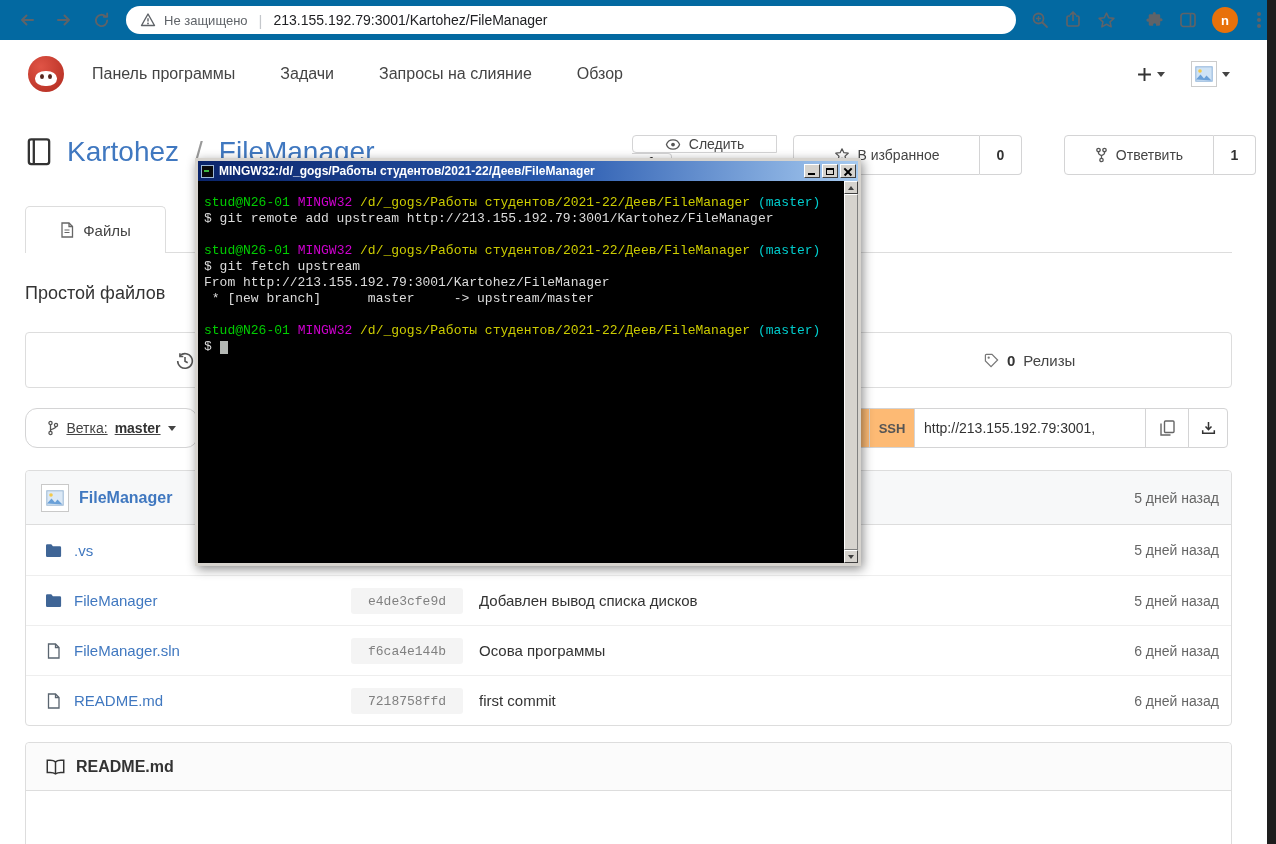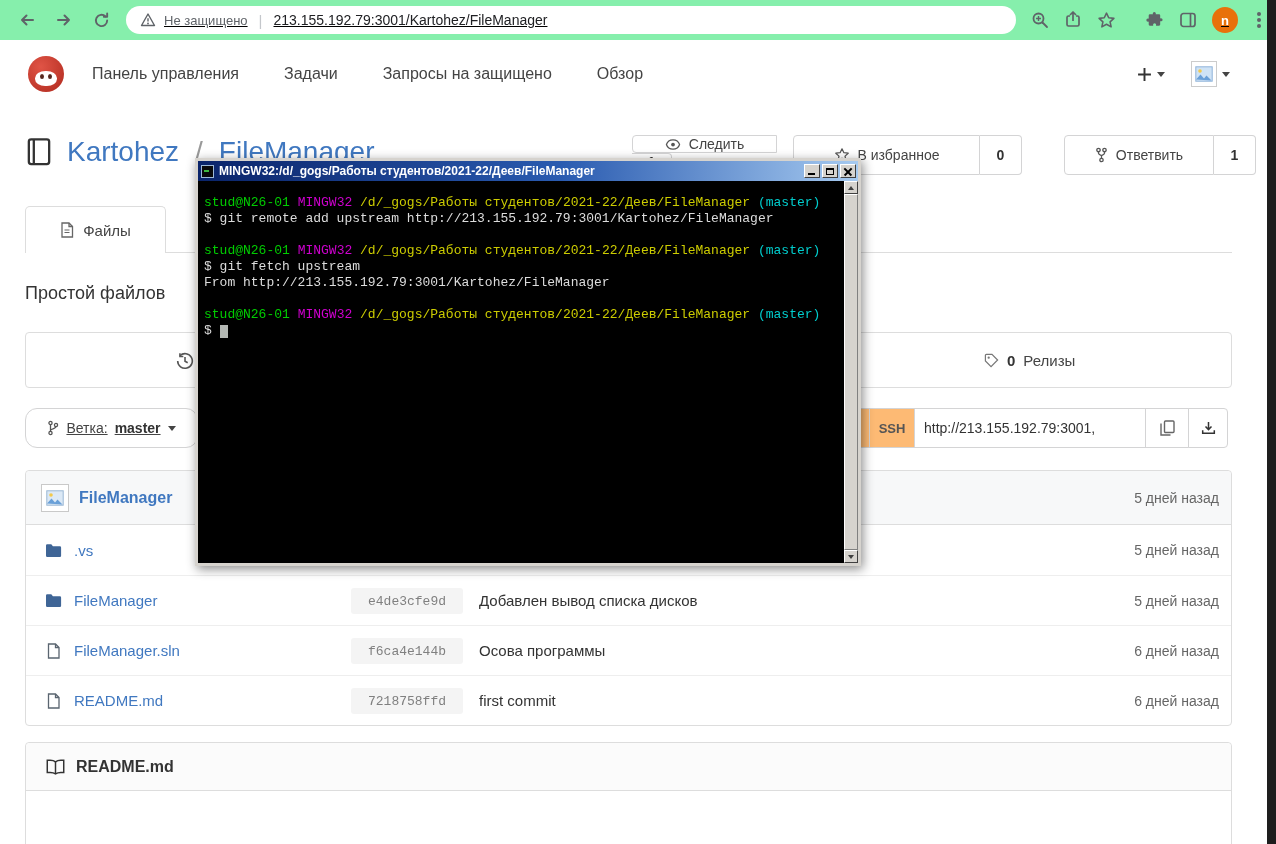--- a/index.html
+++ b/index.html
@@ -1,20 +1,20 @@
 <!DOCTYPE html>
 <html style="--t-user: #00cd00; --t-system: #cd00cd; --t-path: #cdcd00; --t-branch: #00cdcd; --t-text: #dcdcdc; --t-background: #000000; --link: #4078c0;"><head>
 <meta charset="utf-8">
 <style>
   * { box-sizing: border-box; margin: 0; padding: 0; }
   body { font-family: "Liberation Sans", sans-serif; background: #777; }
   .screen { position: relative; width: 1276px; height: 844px; overflow: hidden; background: #fff; }
 
   
-  .browser-bar { position: absolute; left: 0; top: 0; width: 1276px; height: 40px; background: #86efac; display: flex; align-items: center; text-decoration: underline; }
+  .browser-bar { position: absolute; left: 0; top: 0; width: 1276px; height: 40px; background: #0369a1; display: flex; align-items: center; }
   .nav-btn { width: 30px; height: 30px; flex: none; display: flex; align-items: center; justify-content: center; border-radius: 50%; margin-left: 7px; cursor: pointer; }
   .nav-btn.first { margin-left: 12px; }
   .address-bar { margin-left: 10px; width: 890px; height: 28px; flex: none; background: #fff; border-radius: 14px; display: flex; align-items: center; padding: 0 14px; }
   .sec-label { color: #5f6368; font-size: 13px; margin-left: 8px; white-space: nowrap; }
   .url-sep { color: #c4c7cb; margin: 0 11px; font-size: 15px; }
   .url-text { color: #202124; font-size: 14px; white-space: nowrap; }
   .bar-icons { display: flex; align-items: center; margin-left: 15px; gap: 15px; }
   .bar-ic { display: flex; align-items: center; justify-content: center; cursor: pointer; }
   .gap-lg { margin-left: 14px; }
   .avatar-circle { width: 26px; height: 26px; border-radius: 50%; background: #e8710a; color: #fff; font-size: 13px; font-weight: bold; display: flex; align-items: center; justify-content: center; }
@@ -179,23 +179,23 @@
     </div>
   </div>
   <div class="page-scrollbar"></div>
 
   <div class="gogs-nav">
     <div class="gogs-logo">
       <span class="gl-face"></span>
       <span class="gl-eye l"></span>
       <span class="gl-eye r"></span>
     </div>
-    <div class="nav-item">Панель управления</div>
+    <div class="nav-item">Панель программы</div>
     <div class="nav-item">Задачи</div>
-    <div class="nav-item">Запросы на защищено</div>
+    <div class="nav-item">Запросы на слияние</div>
     <div class="nav-item">Обзор</div>
     <div class="nav-right">
       <div class="menu-group">
         <svg width="15" height="15" viewBox="0 0 14 14">
             <path d="M7 1v12M1 7h12" stroke="#333" stroke-width="1.8"></path>
           </svg>
         <span class="caret"></span>
       </div>
       <div class="menu-group">
         <span class="nav-avatar">
@@ -403,20 +403,21 @@
           </span>
       </span>
     </div>
     <div class="t-body">
       <div class="tline"><span class="tc-user">stud@N26-01 </span><span class="tc-sys">MINGW32 </span><span class="tc-path">/d/_gogs/Работы студентов/2021-22/Деев/FileManager </span><span class="tc-branch">(master)</span></div>
       <div class="tline tc-text">$ git remote add upstream http://213.155.192.79:3001/Kartohez/FileManager</div>
       <div class="tline"></div>
       <div class="tline"><span class="tc-user">stud@N26-01 </span><span class="tc-sys">MINGW32 </span><span class="tc-path">/d/_gogs/Работы студентов/2021-22/Деев/FileManager </span><span class="tc-branch">(master)</span></div>
       <div class="tline tc-text">$ git fetch upstream</div>
       <div class="tline tc-text">From http://213.155.192.79:3001/Kartohez/FileManager</div>
+      <div class="tline tc-text"> * [new branch]      master     -&gt; upstream/master</div>
       <div class="tline"></div>
       <div class="tline"><span class="tc-user">stud@N26-01 </span><span class="tc-sys">MINGW32 </span><span class="tc-path">/d/_gogs/Работы студентов/2021-22/Деев/FileManager </span><span class="tc-branch">(master)</span></div>
       <div class="tline"><span class="tc-text">$ </span><span class="t-cursor"></span></div>
       <div class="t-scroll">
         <span class="t-arrow up"></span>
         <span class="t-thumb"></span>
         <span class="t-arrow down"></span>
       </div>
     </div>
   </div>

